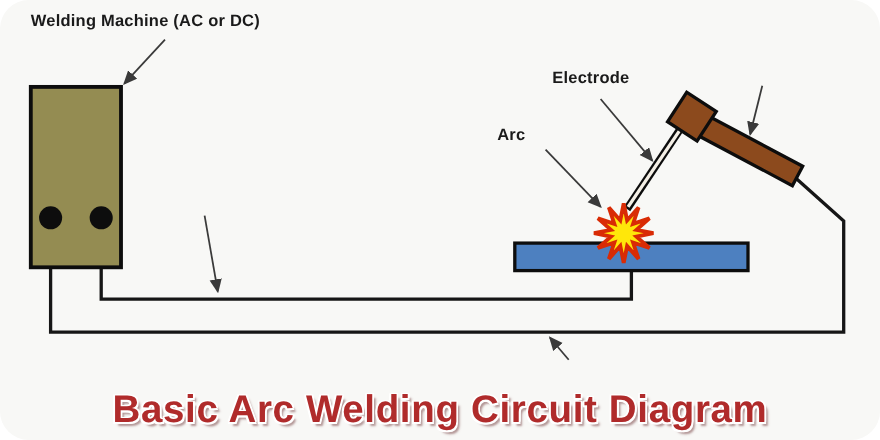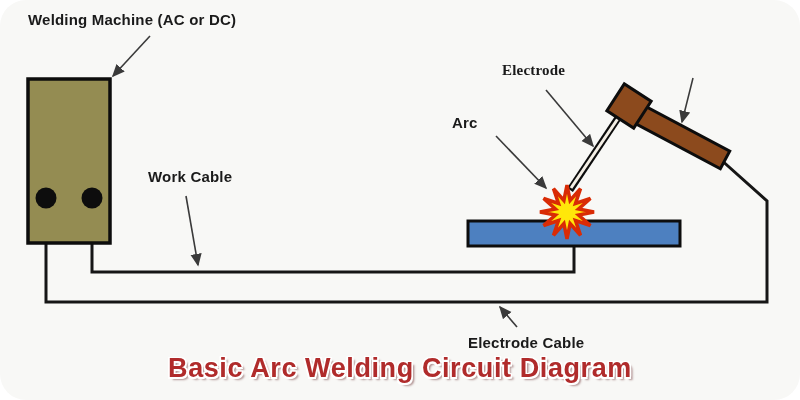--- a/index.html
+++ b/index.html
@@ -15,30 +15,30 @@
   .lbl{
     position:absolute;
     font-weight:bold;
     font-size:15px;
     color:#1a1a1a;
     white-space:nowrap;
     letter-spacing:.2px;
   }
   .lbl-welding-machine{left:28px;top:11px;}
   .lbl-work-cable{left:148px;top:168px;}
-  .lbl-electrode{left:502px;top:62px;font-family:Liberation Serif, serif;}
+  .lbl-electrode{left:502px;top:62px;}
   .lbl-electrode-holder{left:656px;top:55px;}
   .lbl-arc{left:452px;top:114px;}
   .lbl-electrode-cable{left:468px;top:334px;}
   .title{
     position:absolute;
     left:0;right:0;top:353px;
     text-align:center;
     font-weight:bold;
-    font-size:27px;
+    font-size:35px;
     letter-spacing:.6px;
     color:#b02b2b;
     text-shadow:
       -1.5px -1.5px 0 #ffffff, 1.5px -1.5px 0 #ffffff,
       -1.5px  1.5px 0 #ffffff, 1.5px  1.5px 0 #ffffff,
       -1.5px 0 0 #ffffff, 1.5px 0 0 #ffffff,
       0 -1.5px 0 #ffffff, 0 1.5px 0 #ffffff,
       3px 3px 2px rgba(165,130,130,.85);
   }
 </style>
@@ -74,19 +74,17 @@
 
     <line x1="150" y1="36" x2="113" y2="76" stroke="#3a3a3a" stroke-width="1.6" marker-end="url(#arrowhead)"></line>
     <line x1="186" y1="196" x2="198" y2="265" stroke="#3a3a3a" stroke-width="1.6" marker-end="url(#arrowhead)"></line>
     <line x1="546" y1="90" x2="593" y2="146" stroke="#3a3a3a" stroke-width="1.6" marker-end="url(#arrowhead)"></line>
     <line x1="693" y1="78" x2="682" y2="122" stroke="#3a3a3a" stroke-width="1.6" marker-end="url(#arrowhead)"></line>
     <line x1="496" y1="136" x2="546" y2="188" stroke="#3a3a3a" stroke-width="1.6" marker-end="url(#arrowhead)"></line>
     <line x1="517" y1="327" x2="500" y2="307" stroke="#3a3a3a" stroke-width="1.6" marker-end="url(#arrowhead)"></line>
   </svg>
 
   <div class="lbl lbl-welding-machine">Welding Machine (AC or DC)</div>
-  <div class="lbl lbl-work-cable">Work Cable</div>
   <div class="lbl lbl-electrode">Electrode</div>
   <div class="lbl lbl-arc">Arc</div>
-  <div class="lbl lbl-electrode-cable">Electrode Cable</div>
 
   <div class="title">Basic Arc Welding Circuit Diagram</div>
 </div>
 
 </body></html>

